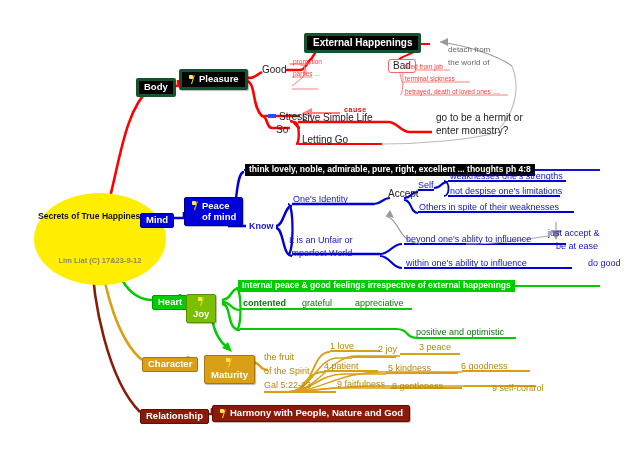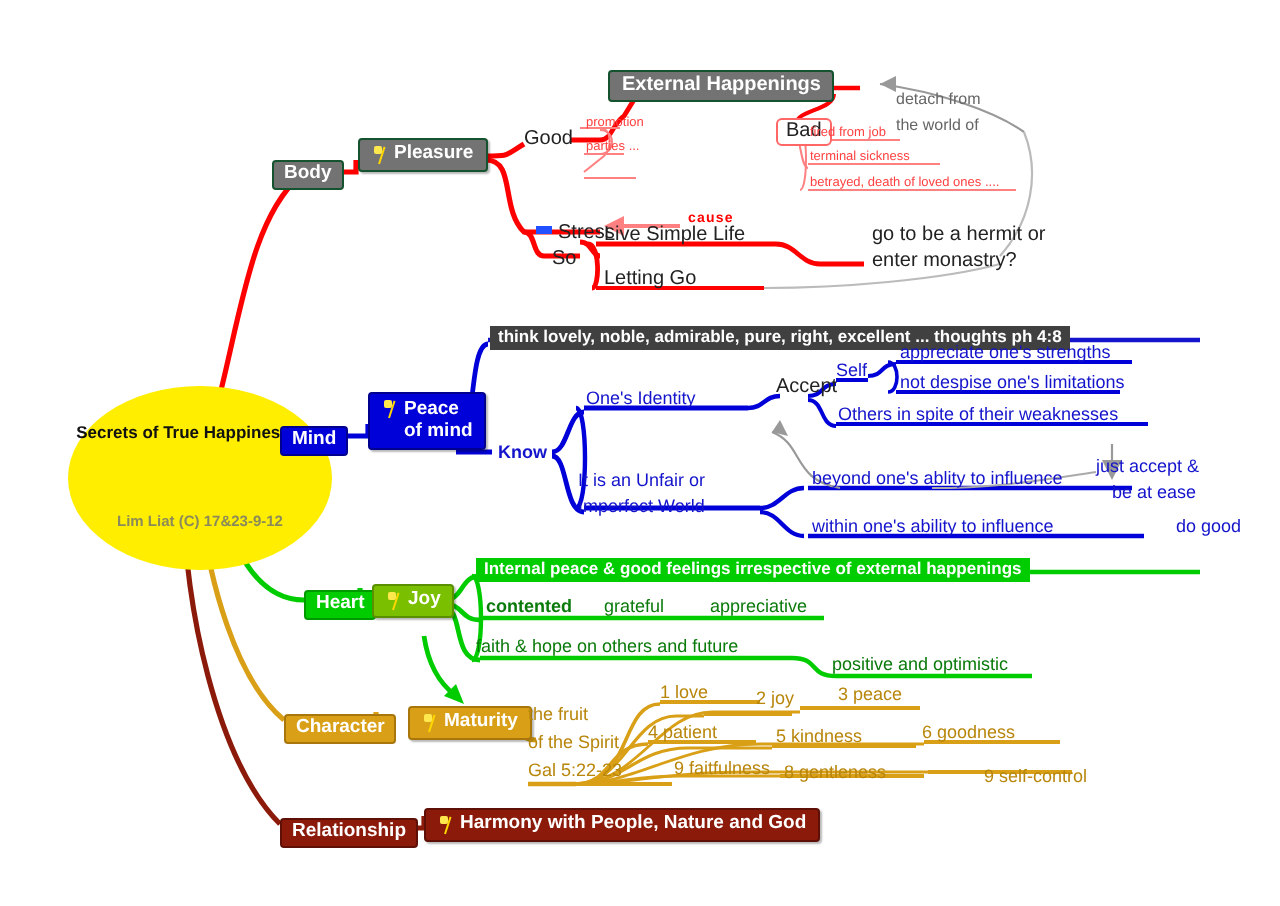--- a/index.html
+++ b/index.html
@@ -12,31 +12,31 @@
   
   .central{width:132px;height:92px;border-radius:50%;background:#ffee00;
            display:flex;flex-direction:column;align-items:center;justify-content:center;
            text-align:center;}
   .central .t1{font-size:8.5px;font-weight:bold;color:#111;}
   .central .t2{font-size:7.5px;font-weight:bold;color:#8a8a5a;margin-top:2px;}
 
   
   .chip{display:inline-block;padding:1px 5px;font-size:9.5px;font-weight:bold;color:#fff;
         border-radius:2px;}
-  .chip-red{background:#737373;border:1px solid #14532d;}
+  .chip-red{background:#000000;border:3px solid #14532d;}
   .chip-blue{background:#0000d8;border:1px solid #00008f;}
   .chip-green{background:#00cc00;border:1px solid #009a00;}
-  .chip-orange{background:#d9a017;border:1px solid #a8760b;}
+  .chip-orange{background:#d9a017;border:1px solid #a8760b;flex-direction:column;}
   .chip-maroon{background:#8b1a0a;border:1px solid #5e1006;}
 
   .chip2{display:inline-flex;align-items:center;gap:3px;padding:2px 6px;font-size:9.5px;
          font-weight:bold;color:#fff;border-radius:2px;box-shadow:1px 1px 1px rgba(0,0,0,.28);}
 
   .banner{display:inline-block;padding:1px 4px;font-size:8.5px;font-weight:bold;color:#fff;}
-  .banner-blue{background:#404040;}
+  .banner-blue{background:#000000;}
   .banner-green{background:#00cc00;}
   .txt-red-sm{font-size:6.5px;color:#ff4040;}
   .txt-blue{font-size:9px;color:#1414cc;}
   .txt-green{font-size:9px;color:#0a7a0a;}
   .txt-orange{font-size:9px;color:#b8860b;}
   .txt-gray{font-size:8px;color:#666;}
   .txt-dark{font-size:10px;color:#222;}
   .cause{font-size:7px;font-weight:bold;color:#ff0000;letter-spacing:.6px;}
 
   .flagicon{display:inline-block;width:8px;height:9px;position:relative;flex:0 0 auto;}
@@ -229,21 +229,21 @@
     <span class="banner banner-blue">think lovely, noble, admirable, pure, right, excellent ... thoughts  ph 4:8</span>
   </div>
 
   <div class="node txt-blue" style="left:249px;top:221px;font-weight:bold;">Know</div>
   <div class="node txt-blue" style="left:293px;top:194px;">One's Identity</div>
   <div class="node txt-blue" style="left:289px;top:235px;">It is an Unfair or</div>
   <div class="node txt-blue" style="left:289px;top:248px;">Imperfect World</div>
 
   <div class="node txt-dark" style="left:388px;top:188px;">Accept</div>
   <div class="node txt-blue" style="left:418px;top:180px;">Self</div>
-  <div class="node txt-blue" style="left:450px;top:171px;">appreciate one's strengths</div>
+  <div class="node txt-blue" style="left:450px;top:171px;">weaknesses one's strengths</div>
   <div class="node txt-blue" style="left:450px;top:186px;">not despise one's limitations</div>
   <div class="node txt-blue" style="left:419px;top:202px;">Others in spite of their weaknesses</div>
 
   <div class="node txt-blue" style="left:406px;top:234px;">beyond one's ablity to influence</div>
   <div class="node txt-blue" style="left:406px;top:258px;">within one's ability to influence</div>
   <div class="node txt-blue" style="left:548px;top:228px;">just accept &amp;</div>
   <div class="node txt-blue" style="left:556px;top:241px;">be at ease</div>
   <div class="node txt-blue" style="left:548px;top:258px;padding-left:40px;">do good</div>
 
   <div class="node" style="left:152px;top:291px;">
@@ -257,21 +257,20 @@
         </span>
       <span>Joy</span>
     </span>
   </div>
   <div class="node" style="left:238px;top:274px;">
     <span class="banner banner-green">Internal peace &amp; good feelings irrespective of external happenings</span>
   </div>
   <div class="node txt-green" style="left:243px;top:298px;font-weight:bold;">contented</div>
   <div class="node txt-green" style="left:302px;top:298px;">grateful</div>
   <div class="node txt-green" style="left:355px;top:298px;">appreciative</div>
-  <div class="node txt-green" style="left:238px;top:318px;">faith &amp; hope on others and future</div>
   <div class="node txt-green" style="left:416px;top:327px;">positive and optimistic</div>
 
   <div class="node" style="left:142px;top:353px;">
     <span class="chip chip-orange">Character</span>
   </div>
   <div class="node" style="left:204px;top:353px;">
     <span class="chip2 chip-orange">
       <span class="flagicon">
           <i></i>
           <b></b>

